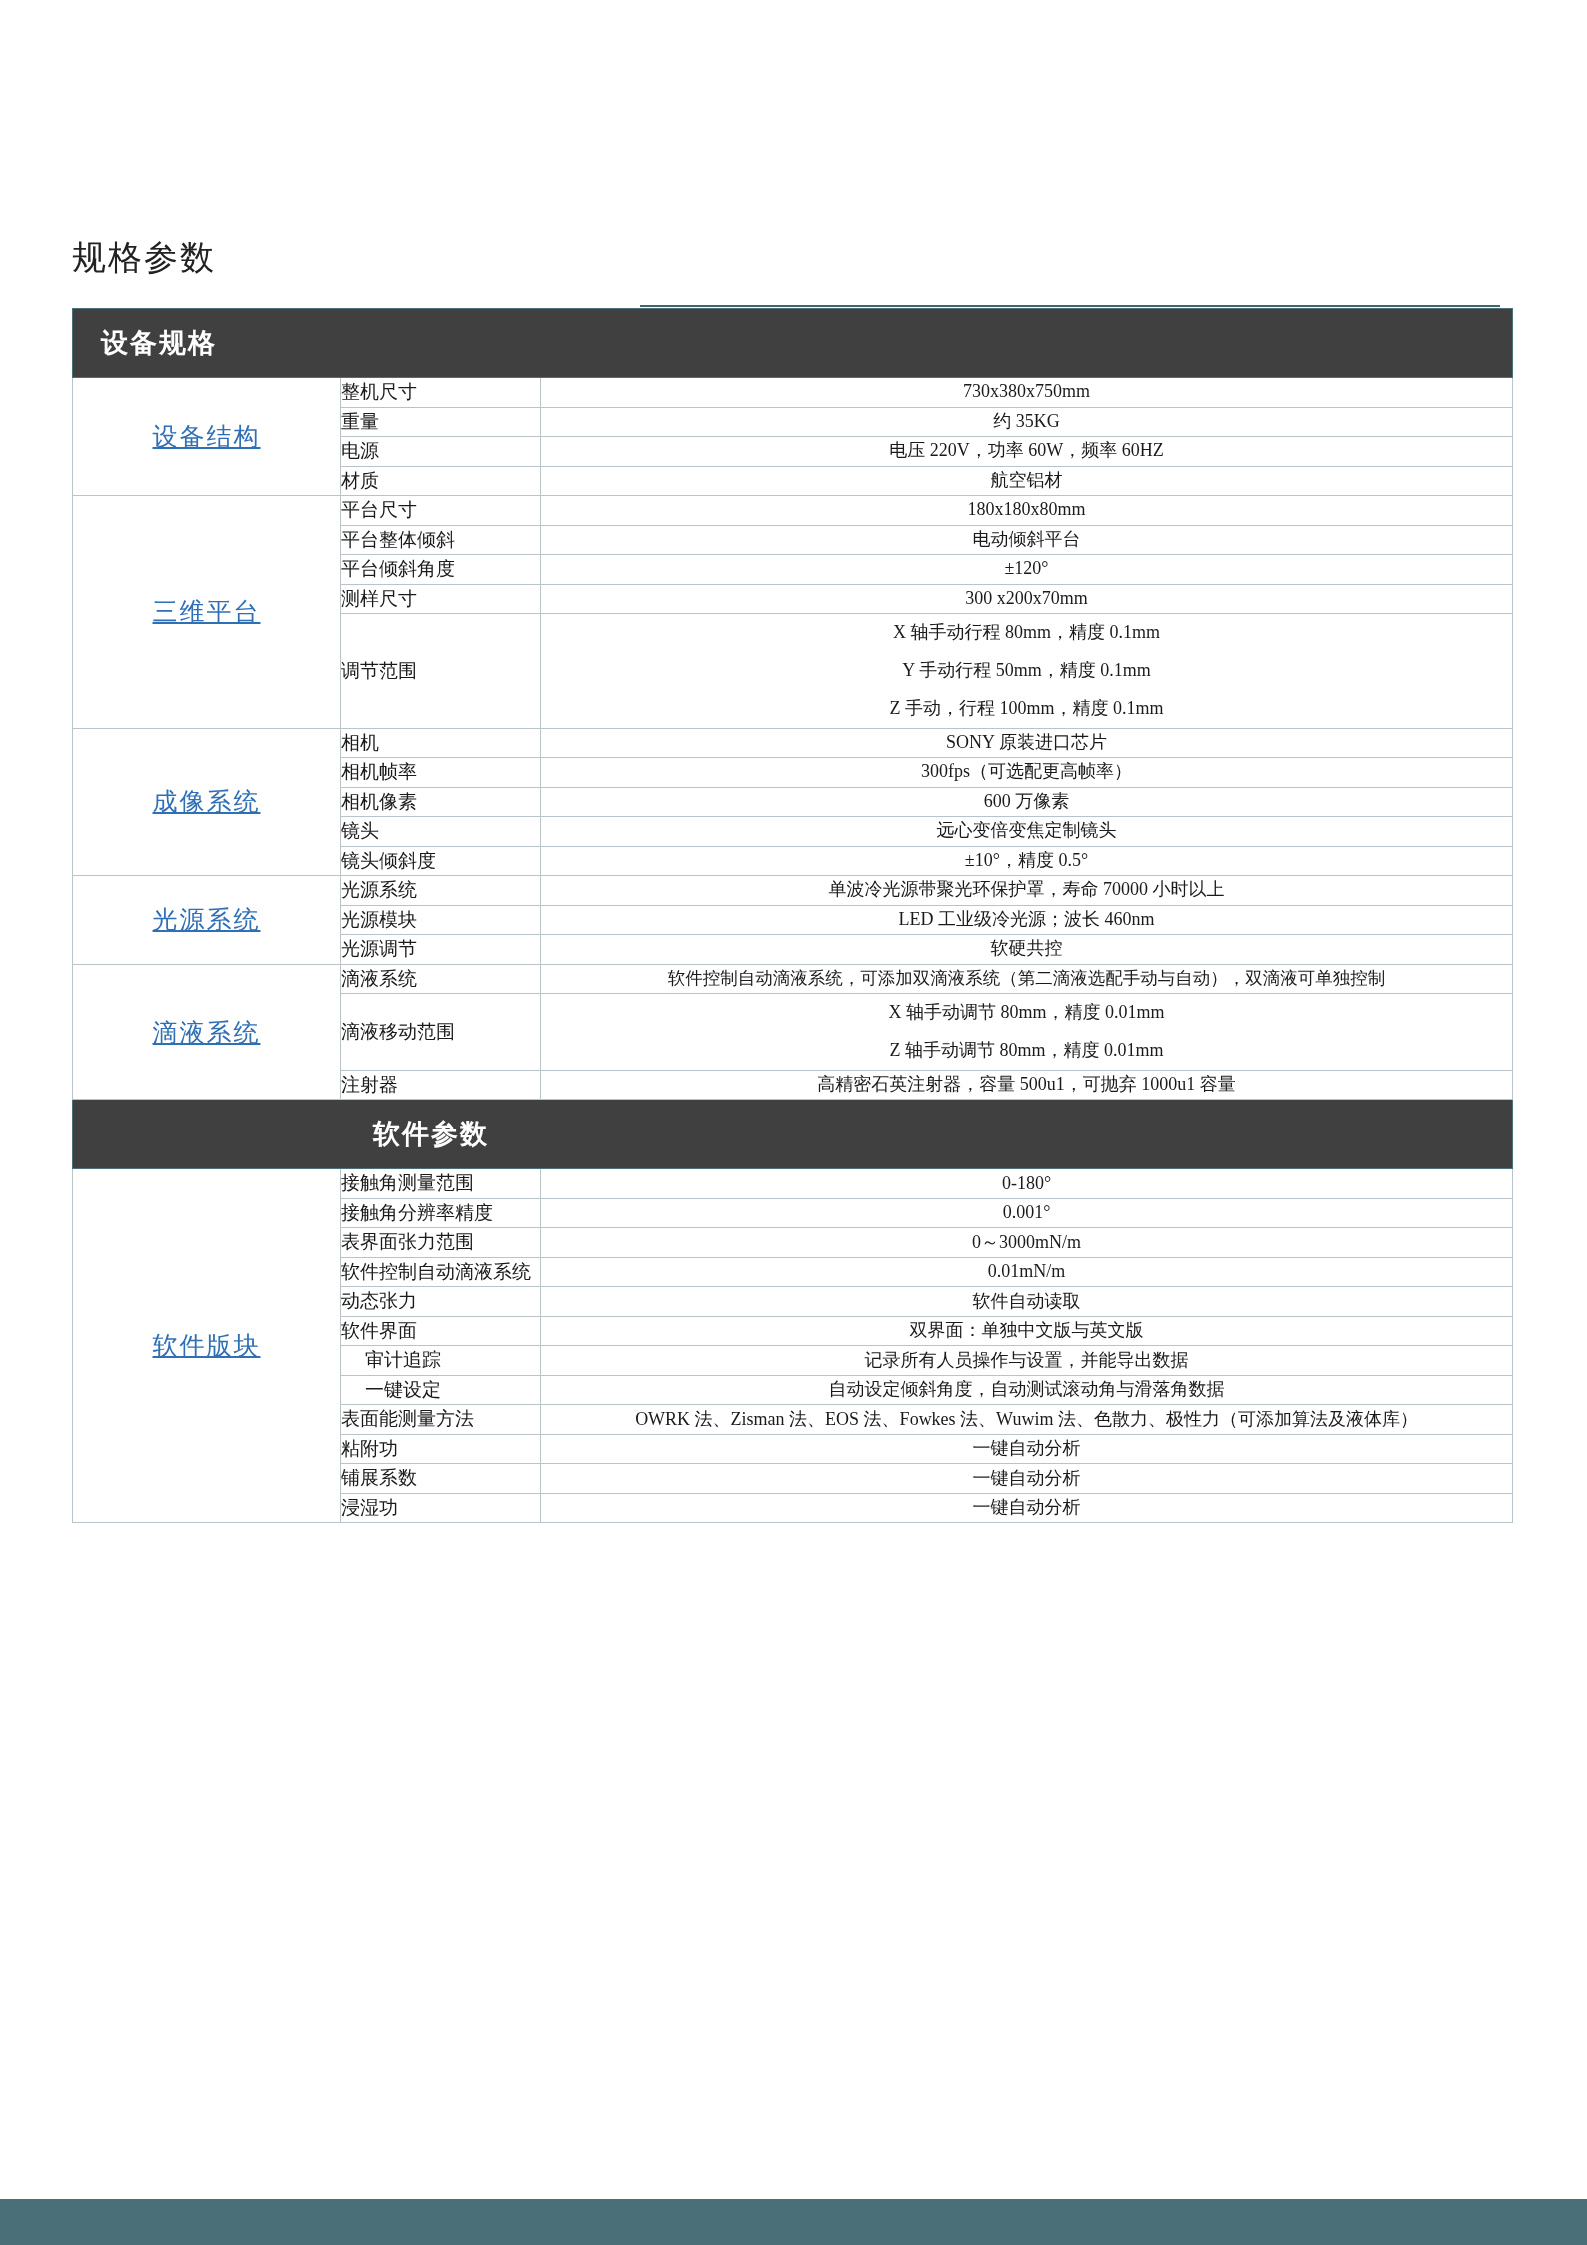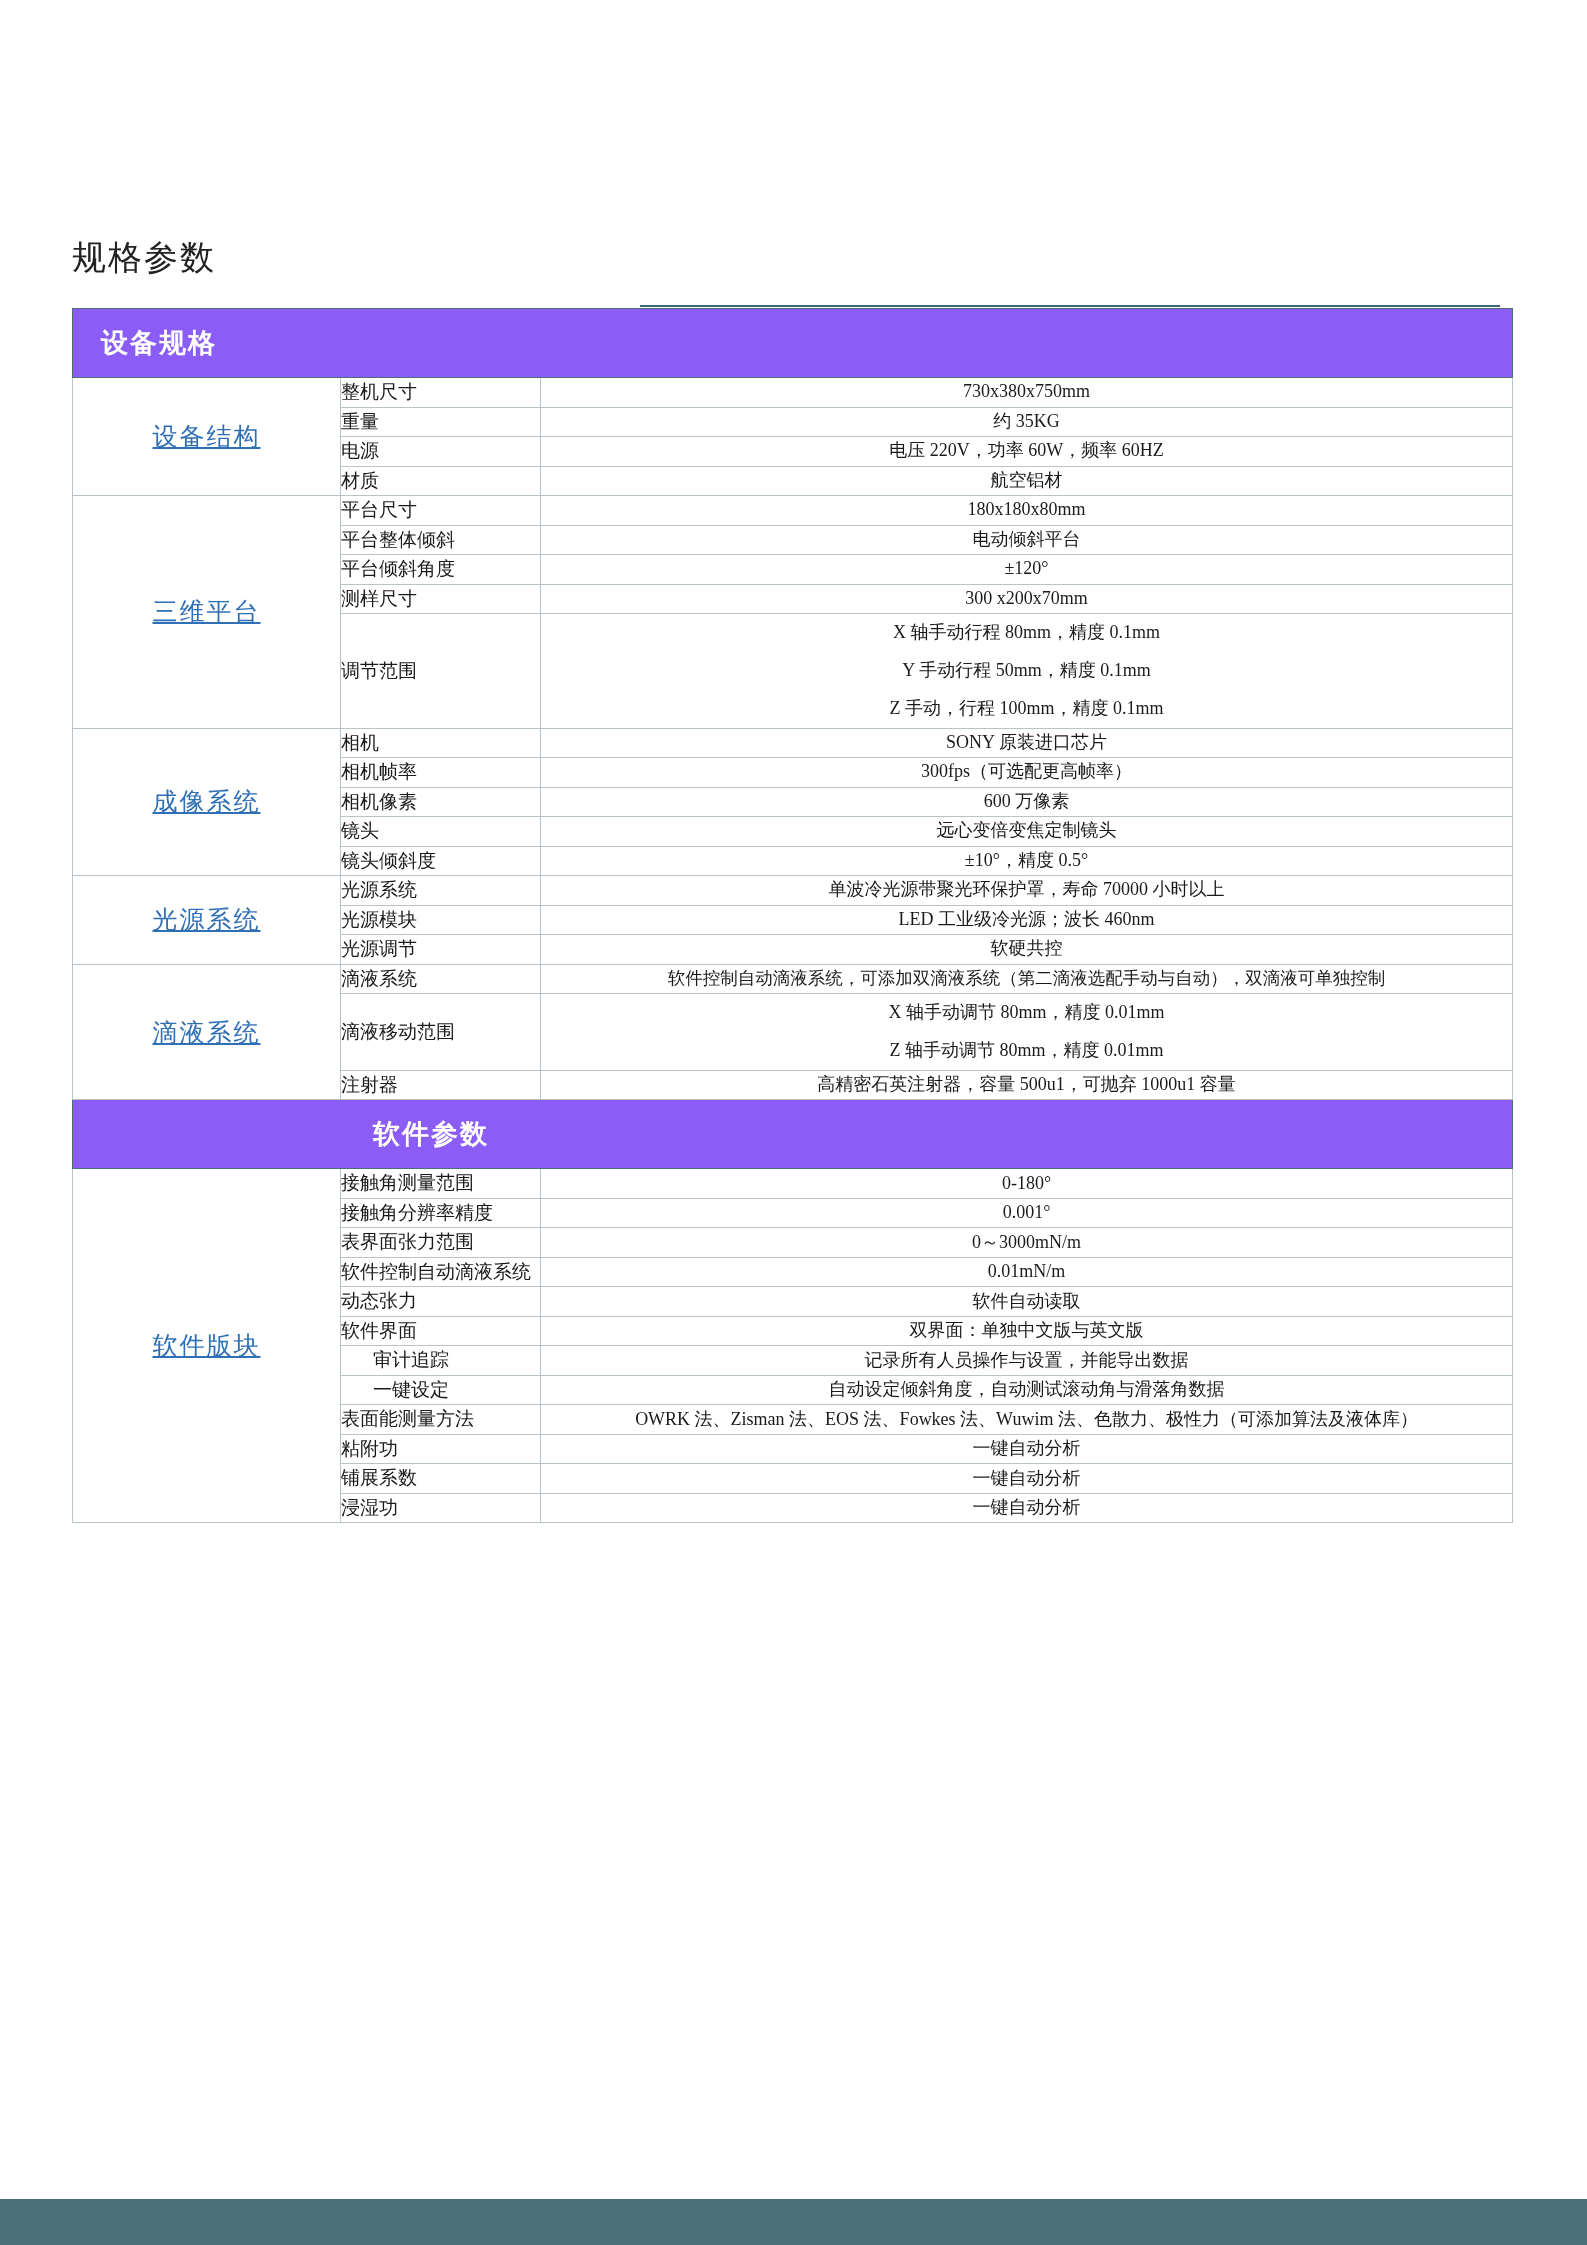--- a/index.html
+++ b/index.html
@@ -44,21 +44,21 @@
     width: 1440px;
     border-collapse: collapse;
     table-layout: fixed;
   }
   .spec-table td {
     border: 1px solid #b9c4c8;
     padding: 0;
     vertical-align: middle;
   }
   .band {
-    background: #8b5cf6;
+    background: #404040;
     color: #ffffff;
     height: 68px;
     font-size: 27px;
     letter-spacing: 2px;
     font-weight: bold;
     border: 1px solid #4a6f79 !important;
   }
   .band .band-text {
     padding-left: 28px;
   }
@@ -73,21 +73,21 @@
     background: #ffffff;
     text-decoration: underline;
   }
   .label-cell {
     font-size: 19px;
     color: #1a1a1a;
     padding: 10px 0 10px 22px;
     line-height: 1.5;
   }
   .label-cell.indent {
-    padding-left: 32px;
+    padding-left: 24px;
   }
   .value-cell {
     font-size: 18px;
     color: #1a1a1a;
     text-align: center;
     padding: 9px 12px;
     line-height: 1.55;
   }
   .value-cell.bold {
     font-weight: normal;

